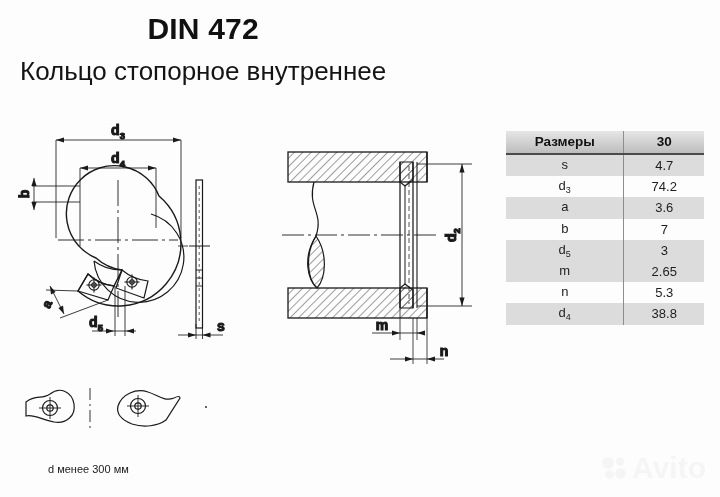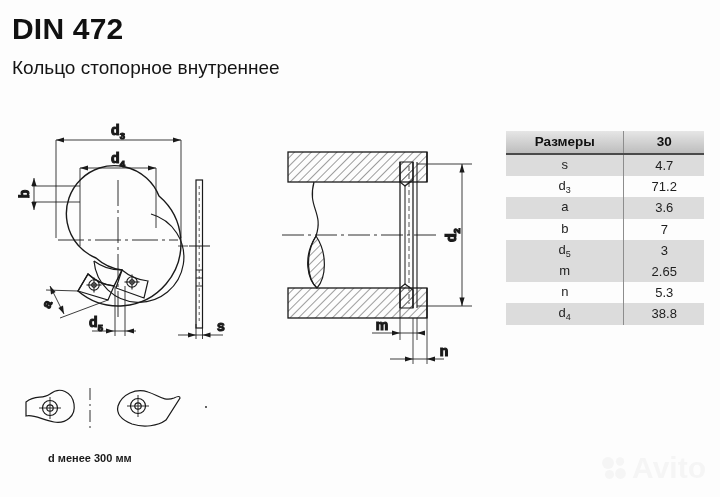--- a/index.html
+++ b/index.html
@@ -7,28 +7,28 @@
     width:720px;height:497px;
     background:#fdfdfd;
     font-family:"Liberation Sans", sans-serif;
     color:#1a1a1a;
     overflow:hidden;
     position:relative;
   }
   #root{position:absolute;inset:0;}
 
   
-  .hdr{position:absolute;left:12px;top:14px;}
+  .hdr{position:absolute;left:20px;top:14px;text-align:center;}
   .hdr-title{
     font-size:30px;font-weight:bold;letter-spacing:.2px;
     color:#111;line-height:1;
   }
   .hdr-sub{
     margin-top:14px;
-    font-size:19px;font-weight:400;color:#141414;line-height:1;
+    font-size:26px;font-weight:400;color:#141414;line-height:1;
   }
 
   
   .draw{position:absolute;}
   #draw-front{left:18px;top:118px;}
   #draw-section{left:272px;top:140px;}
   #draw-details{left:18px;top:372px;}
 
   
   .tbl{
@@ -51,22 +51,22 @@
   }
   .tbl thead th.c-name{border-right:1px solid #8d8d8d;}
   .tbl tbody tr.odd td{background:#dcdcdc;}
   .tbl tbody tr.even td{background:#fdfdfd;}
   .tbl tbody td.c-name{border-right:1px solid #8d8d8d;width:118px;}
   .tbl tbody td.c-val{width:80px;}
   .tbl sub{font-size:9px;vertical-align:baseline;position:relative;top:3px;}
 
   
   .caption{
-    position:absolute;left:48px;top:452px;
-    font-size:11px;font-weight:bold;color:#1a1a1a;
+    position:absolute;left:48px;top:463px;
+    font-size:11px;font-weight:normal;color:#1a1a1a;
   }
 
   
   .wm{
     position:absolute;right:14px;bottom:14px;
     display:flex;align-items:center;gap:5px;
     opacity:.055;
   }
   .wm-txt{font-size:30px;font-weight:bold;color:#777;line-height:1;}
 </style>
@@ -297,21 +297,21 @@
         <th class="c-val">30</th>
       </tr>
     </thead>
     <tbody>
       <tr class="odd">
         <td class="c-name"><span>s</span><sub></sub></td>
         <td class="c-val">4.7</td>
       </tr>
       <tr class="even">
         <td class="c-name"><span>d</span><sub>3</sub></td>
-        <td class="c-val">71.2</td>
+        <td class="c-val">74.2</td>
       </tr>
       <tr class="odd">
         <td class="c-name"><span>a</span><sub></sub></td>
         <td class="c-val">3.6</td>
       </tr>
       <tr class="even">
         <td class="c-name"><span>b</span><sub></sub></td>
         <td class="c-val">7</td>
       </tr>
       <tr class="odd">

